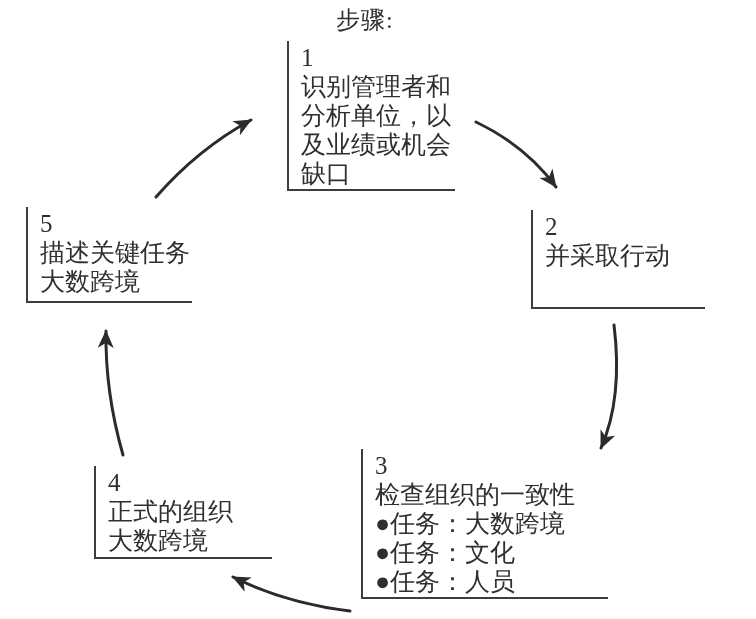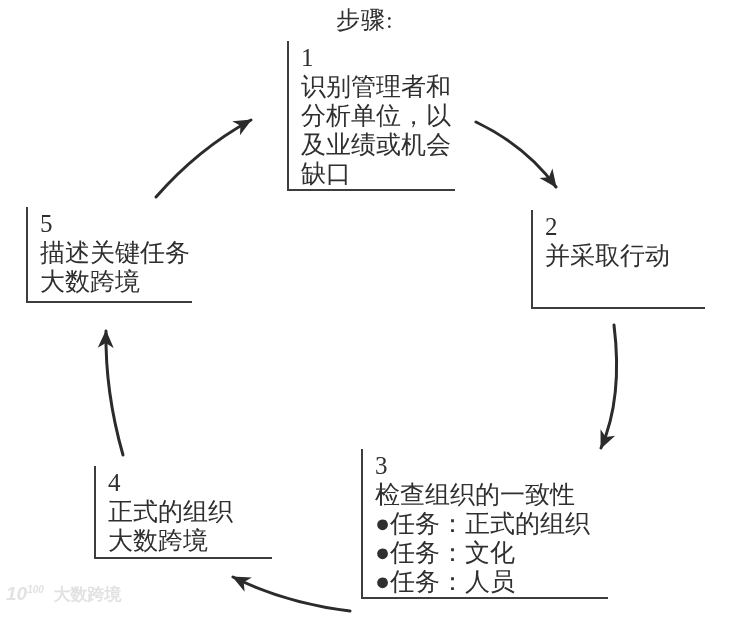--- a/index.html
+++ b/index.html
@@ -92,35 +92,31 @@
   </div>
 
   <div class="step-box" id="box2">
     <div class="line">2</div>
     <div class="line">并采取行动</div>
   </div>
 
   <div class="step-box" id="box3">
     <div class="line">3</div>
     <div class="line">检查组织的一致性</div>
-    <div class="line">●任务：正式的组织</div>
+    <div class="line">●任务：大数跨境</div>
     <div class="line">●任务：文化</div>
     <div class="line">●任务：人员</div>
   </div>
 
   <div class="step-box" id="box4">
     <div class="line">4</div>
     <div class="line">正式的组织</div>
     <div class="line">大数跨境</div>
   </div>
 
   <div class="step-box" id="box5">
     <div class="line">5</div>
     <div class="line">描述关键任务</div>
     <div class="line">大数跨境</div>
   </div>
 
-  <div class="watermark">
-    <span class="wm-logo"><span>10</span><sup>100</sup></span>
-    <span class="wm-brand">大数跨境</span>
-  </div>
 
 </div>
 
 </body></html>

